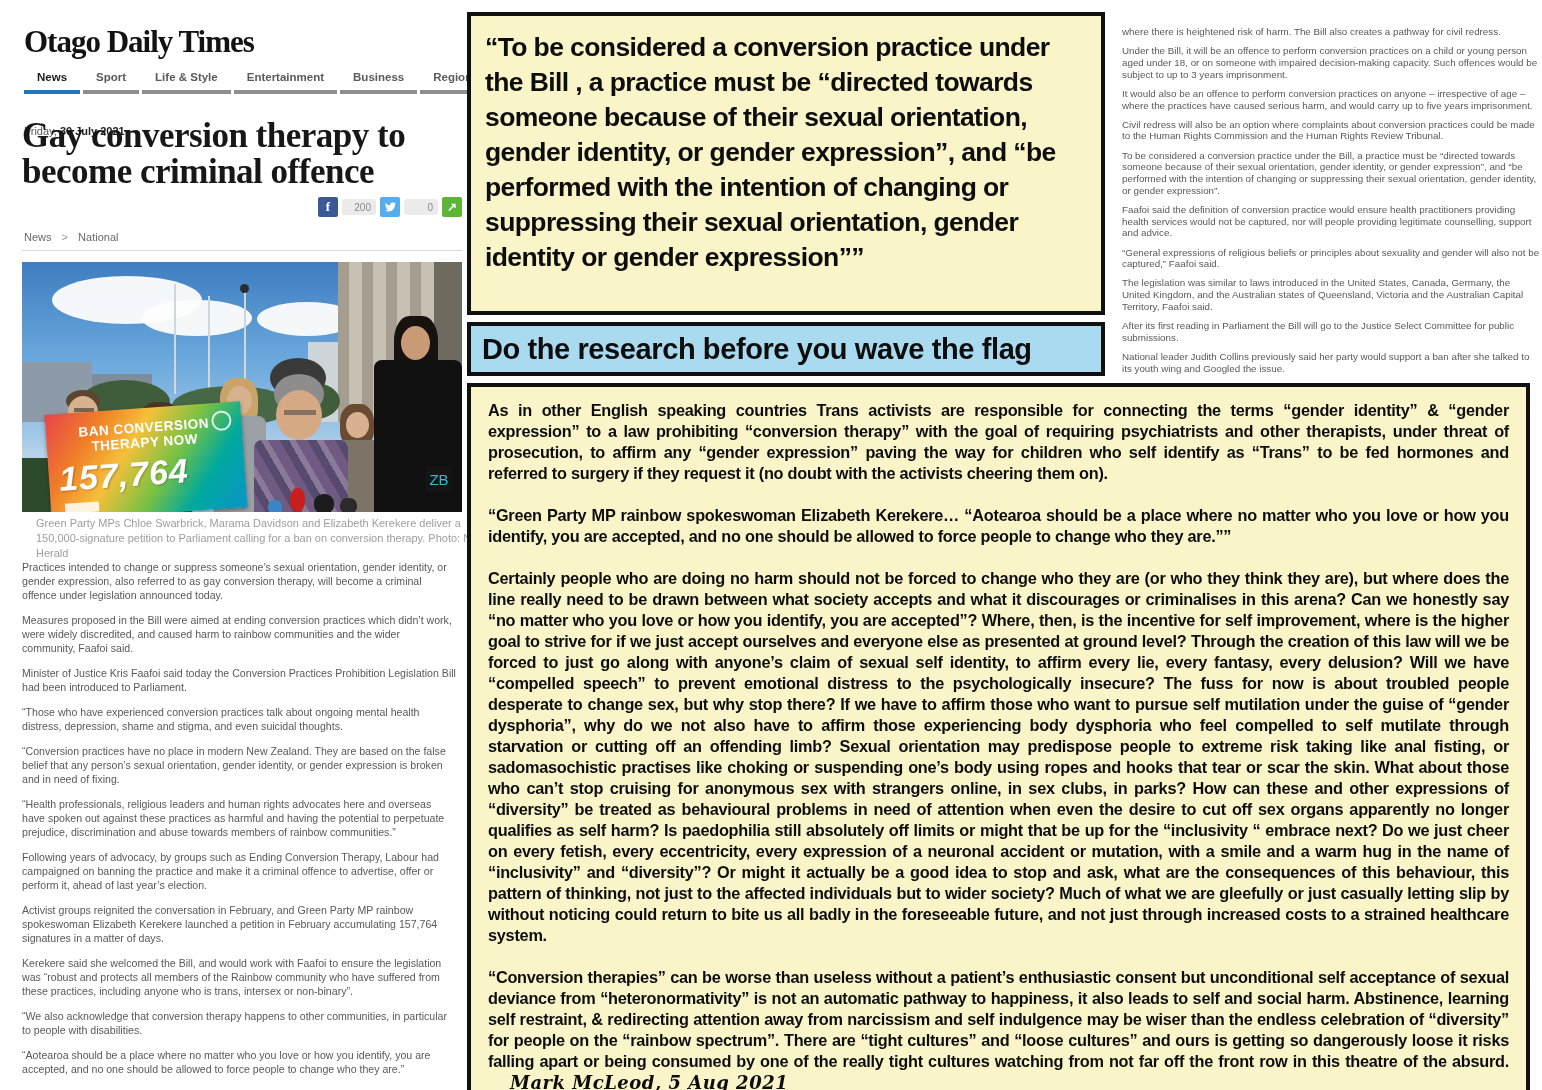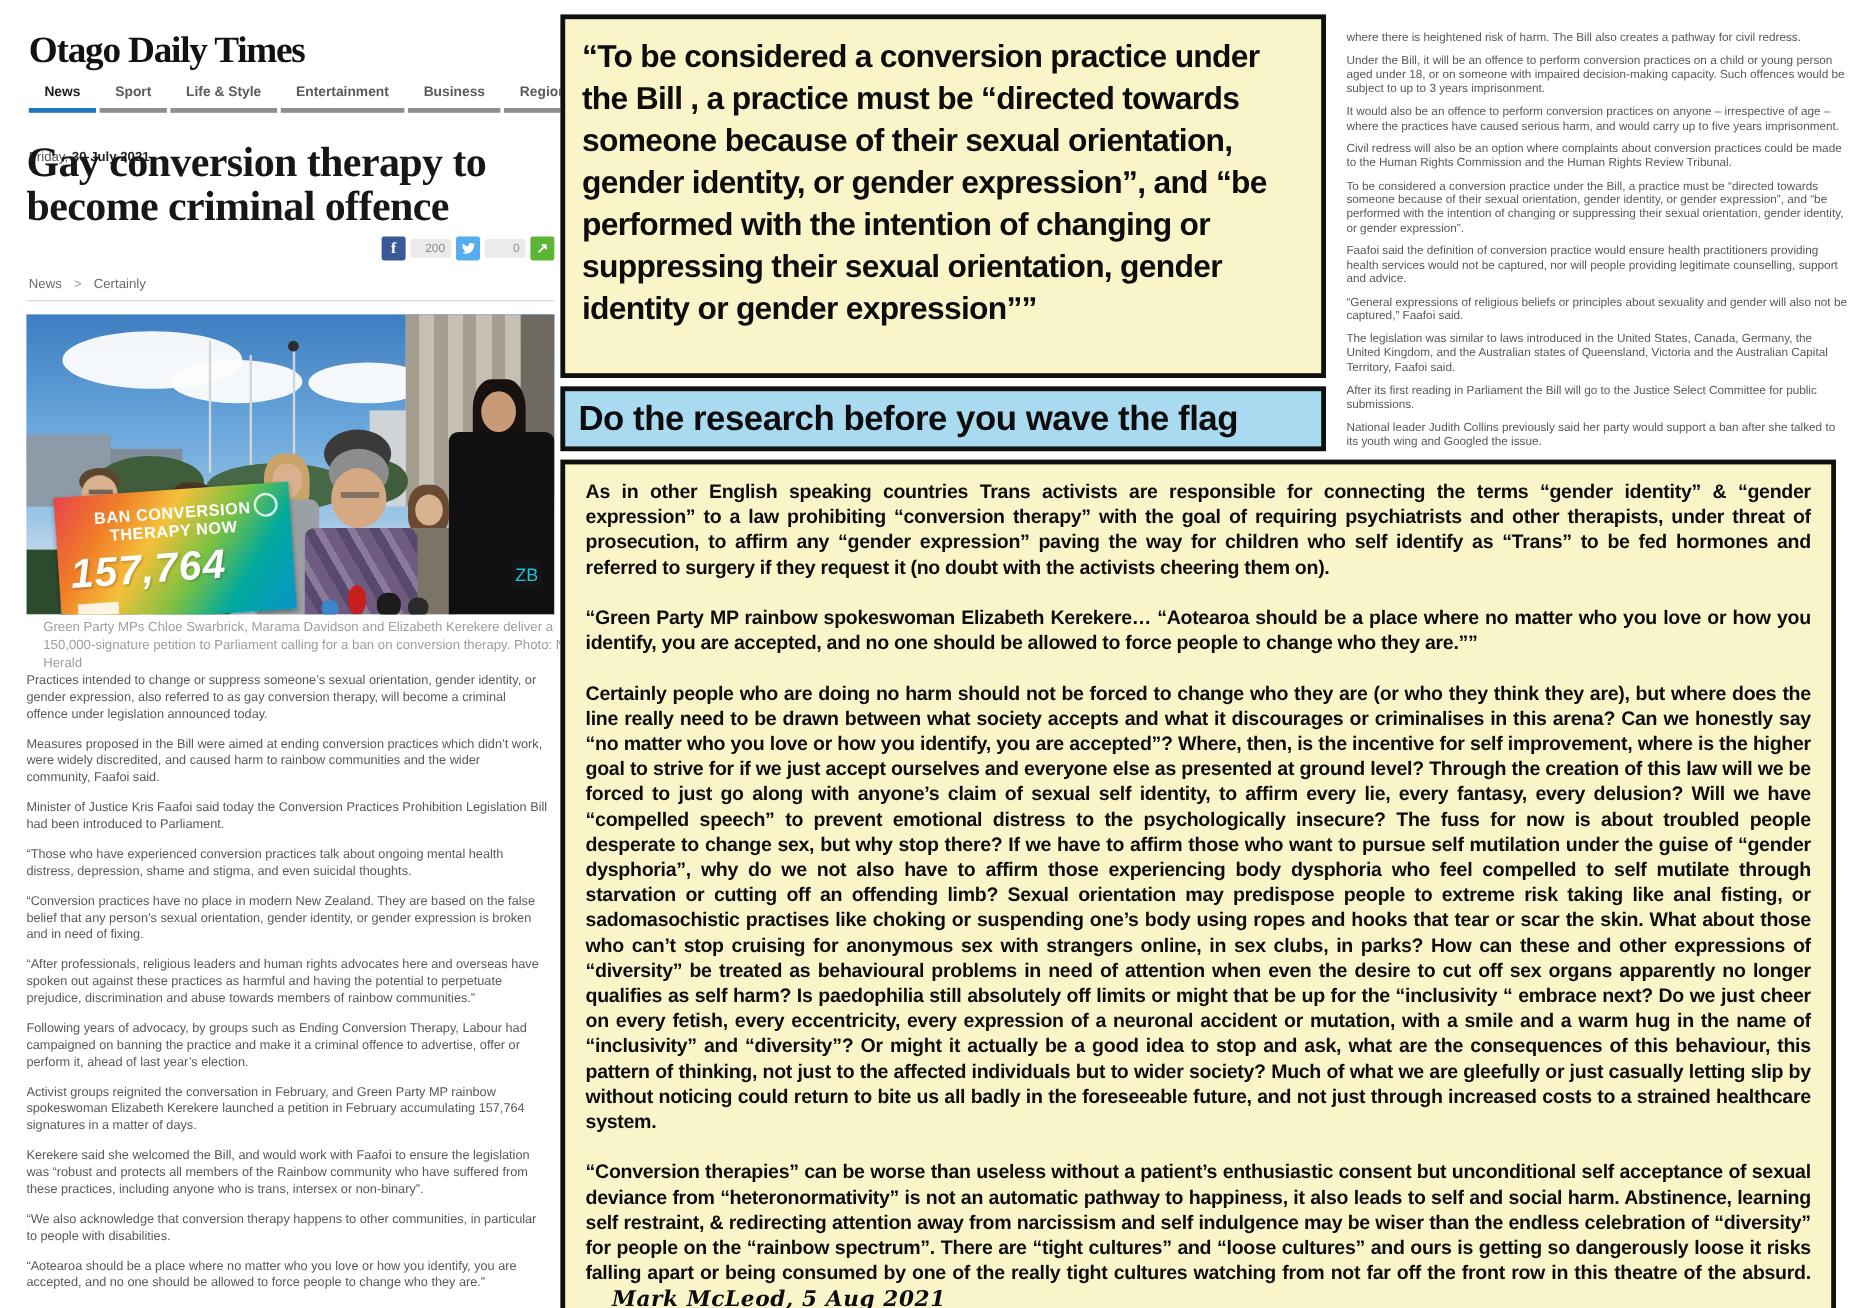--- a/index.html
+++ b/index.html
@@ -104,21 +104,21 @@
         <path fill="#fff" d="M23 5.1c-.8.4-1.7.6-2.6.8a4.6 4.6 0 0 0 2-2.5c-.9.5-1.9.9-2.9 1.1a4.5 4.5 0 0 0-7.8 4.1A12.9 12.9 0 0 1 2.4 3.9a4.5 4.5 0 0 0 1.4 6A4.4 4.4 0 0 1 1.7 9.4v.1a4.5 4.5 0 0 0 3.6 4.4 4.6 4.6 0 0 1-2 .1 4.5 4.5 0 0 0 4.2 3.1A9.1 9.1 0 0 1 .8 19a12.8 12.8 0 0 0 7 2c8.4 0 13-7 13-13v-.6A9 9 0 0 0 23 5.1z"></path>
       </svg>
     </span>
     <span class="pill">0</span>
     <span class="sbtn" style="background:#5cb535;font-size:12px">↗</span>
   </div>
 
   <div class="crumbs">
     <span class="crumb">News</span>
     <span class="sep">&gt;</span>
-    <span class="crumb">Certainly</span>
+    <span class="crumb">National</span>
   </div>
   <div class="rule"></div>
 
   <div class="photo">
     <div class="cloud" style="left:30px;top:14px;width:150px;height:48px"></div>
     <div class="cloud" style="left:120px;top:38px;width:110px;height:36px"></div>
     <div class="cloud" style="left:235px;top:40px;width:100px;height:34px"></div>
     <div class="cloud" style="left:330px;top:60px;width:70px;height:24px"></div>
 
     <div class="bld" style="left:0;top:100px;width:70px;height:60px;background:#8d9aa8"></div>
@@ -188,21 +188,21 @@
   </div>
 
   <div class="caption">Green Party MPs Chloe Swarbrick, Marama Davidson and Elizabeth Kerekere deliver a 150,000-signature petition to Parliament calling for a ban on conversion therapy. Photo: NZ Herald</div>
 
   <div class="article-left">
       <p>Practices intended to change or suppress someone’s sexual orientation, gender identity, or gender expression, also referred to as gay conversion therapy, will become a criminal offence under legislation announced today.</p>
       <p>Measures proposed in the Bill were aimed at ending conversion practices which didn’t work, were widely discredited, and caused harm to rainbow communities and the wider community, Faafoi said.</p>
       <p>Minister of Justice Kris Faafoi said today the Conversion Practices Prohibition Legislation Bill had been introduced to Parliament.</p>
       <p>“Those who have experienced conversion practices talk about ongoing mental health distress, depression, shame and stigma, and even suicidal thoughts.</p>
       <p>“Conversion practices have no place in modern New Zealand. They are based on the false belief that any person’s sexual orientation, gender identity, or gender expression is broken and in need of fixing.</p>
-      <p>“After professionals, religious leaders and human rights advocates here and overseas have spoken out against these practices as harmful and having the potential to perpetuate prejudice, discrimination and abuse towards members of rainbow communities.”</p>
+      <p>“Health professionals, religious leaders and human rights advocates here and overseas have spoken out against these practices as harmful and having the potential to perpetuate prejudice, discrimination and abuse towards members of rainbow communities.”</p>
       <p>Following years of advocacy, by groups such as Ending Conversion Therapy, Labour had campaigned on banning the practice and make it a criminal offence to advertise, offer or perform it, ahead of last year’s election.</p>
       <p>Activist groups reignited the conversation in February, and Green Party MP rainbow spokeswoman Elizabeth Kerekere launched a petition in February accumulating 157,764 signatures in a matter of days.</p>
       <p>Kerekere said she welcomed the Bill, and would work with Faafoi to ensure the legislation was “robust and protects all members of the Rainbow community who have suffered from these practices, including anyone who is trans, intersex or non-binary”.</p>
       <p>“We also acknowledge that conversion therapy happens to other communities, in particular to people with disabilities.</p>
       <p>“Aotearoa should be a place where no matter who you love or how you identify, you are accepted, and no one should be allowed to force people to change who they are.”</p>
       <p>The Bill creates two new criminal offences for either the most serious cases of harm or</p>
     </div>
 </div>
 
 <div class="quote-box">“To be considered a conversion practice under the Bill , a practice must be “directed towards someone because of their sexual orientation, gender identity, or gender expression”, and “be performed with the intention of changing or suppressing their sexual orientation, gender identity or gender expression””</div>

